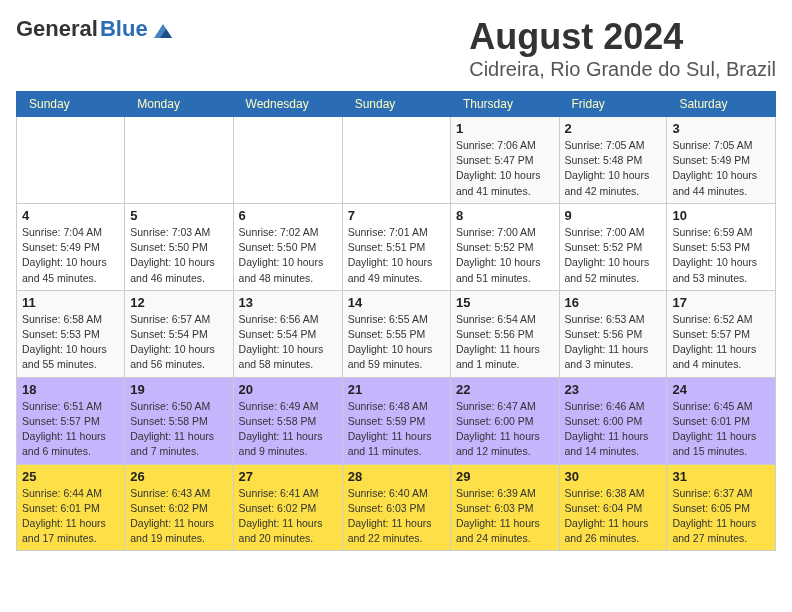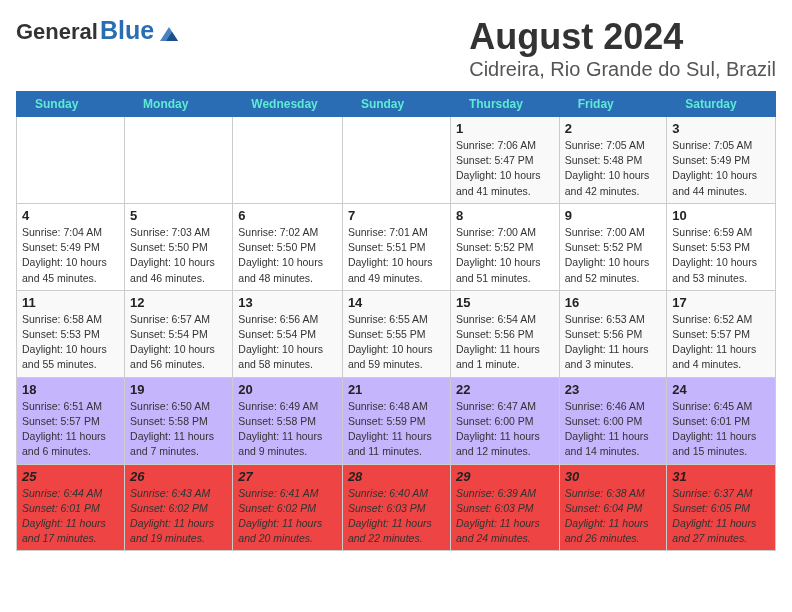--- a/index.html
+++ b/index.html
@@ -33,25 +33,25 @@
       font-size: 20px;
       color: #555;
     }
     .calendar {
       width: 100%;
       border-collapse: collapse;
       font-size: 11px;
     }
     .calendar th {
       background: #2a6db5;
-      color: #5eead4;
-      padding: 5px 18px;
+      color: #fef9c3;
+      padding: 5px 12px;
       text-align: left;
       font-size: 12px;
-      font-weight: bold;
+      font-weight: normal;
       border: 1px solid #2a6db5;
     }
     .calendar td {
       border: 1px solid #ccc;
       vertical-align: top;
       padding: 4px 5px;
       width: 110px;
       min-height: 80px;
       background: #fff;
     }
@@ -75,30 +75,30 @@
       line-height: 1.45;
     }
     .empty-cell {
       background: #fff !important;
     }
     
     .calendar tbody tr:nth-child(1) td { background: #f9f9f9; }
     .calendar tbody tr:nth-child(2) td { background: #ffffff; }
     .calendar tbody tr:nth-child(3) td { background: #f9f9f9; }
     .calendar tbody tr:nth-child(4) td { background: #c4b5fd; }
-    .calendar tbody tr:nth-child(5) td { background: #ef4444; font-style: italic; }
+    .calendar tbody tr:nth-child(5) td { background: #fde047; }
   </style>
 </head>
 <body>
 
 <div class="header">
   <div class="logo">
     <div style="display:flex; align-items:flex-end; gap:2px;">
       <span style="font-size:22px; font-weight:bold; color:#333;">General</span>
-      <span style="font-size:25px; font-weight:bold; color:#2a6db5;">Blue</span>
+      <span style="font-size:22px; font-weight:bold; color:#2a6db5;">Blue</span>
       <svg width="22" height="22" viewBox="0 0 22 22" style="margin-left:2px;">
         <polygon points="2,18 11,4 20,18" fill="#2a6db5" opacity="0.85"></polygon>
         <polygon points="8,18 14,9 20,18" fill="#1a4f8a"></polygon>
       </svg>
     </div>
   </div>
   <div class="title-section">
     <div class="month-year">August 2024</div>
     <div class="location">Cidreira, Rio Grande do Sul, Brazil</div>
   </div>

